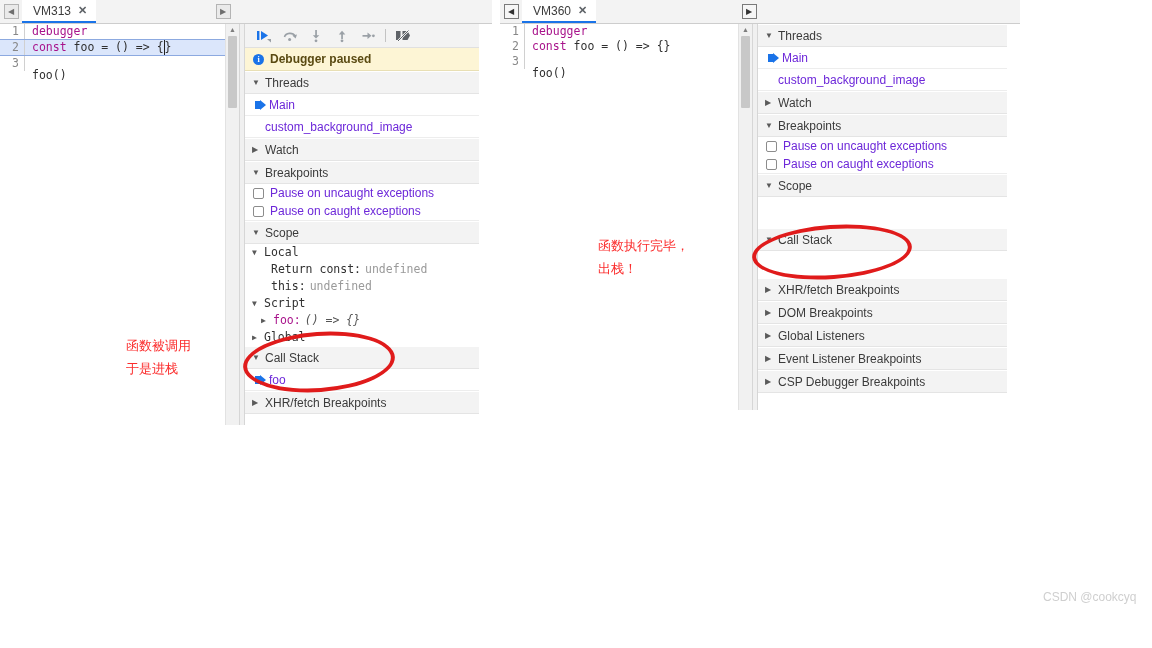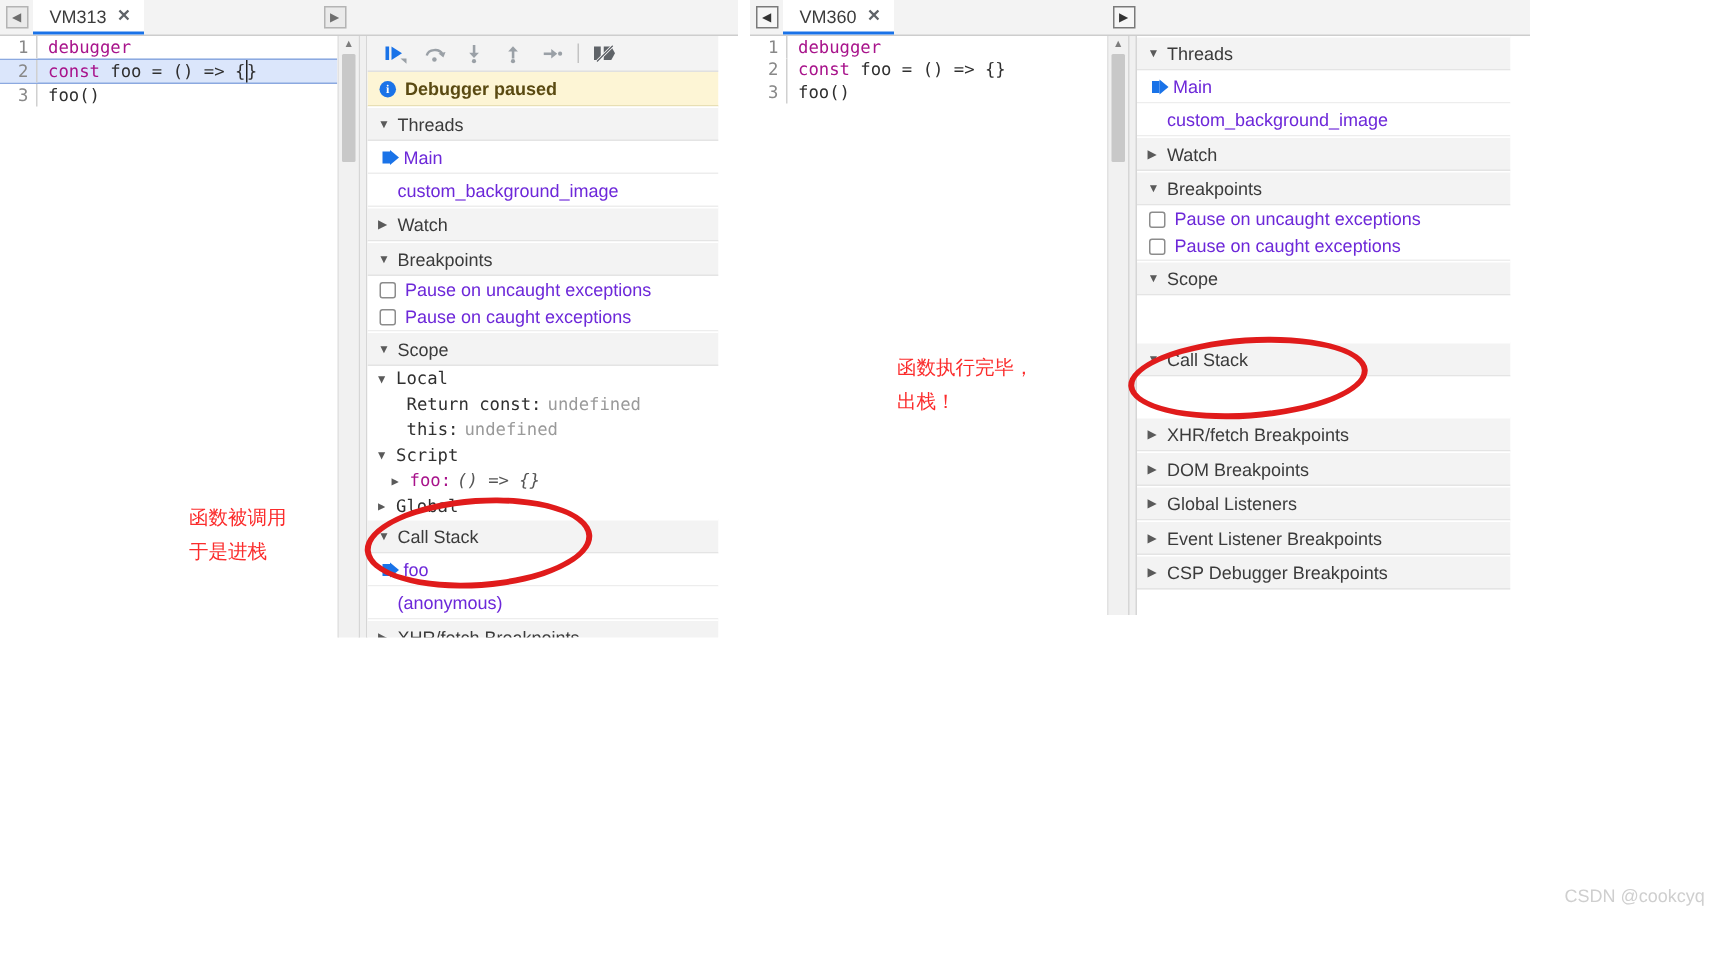--- a/index.html
+++ b/index.html
@@ -45,21 +45,21 @@
   .cline { display:flex; height:15px; line-height:15px; white-space:pre; }
   .cline.exec { background:#dbe6fb; border-top:1px solid #8ca9e0; border-bottom:1px solid #8ca9e0; }
   .gutter {
     width:25px; min-width:25px; text-align:right; padding-right:5px;
     color:#888; box-sizing:border-box; border-right:1px solid #d0d0d0;
     background:#fff;
   }
   .cline.exec .gutter { background:#dbe6fb; }
   .ctext { padding-left:7px; }
   .tok-kw { color:#a8138b; }
-  .tok-plain { color:#303030; }
+  .tok-plain { color:#303030;margin-top:12px; }
   .caret { display:inline-block; width:1px; background:#222; }
 
   .ed-scroll { width:13px; background:#f1f1f1; border-left:1px solid #e2e2e2; position:relative; }
   .ed-scroll .arrow { text-align:center; font-size:7px; color:#7d7d7d; line-height:11px; }
   .ed-scroll .thumb { position:absolute; left:2px; width:9px; background:#c8c8c8; border-radius:1px; }
 
   .vsplit { width:4px; background:#f0f0f0; border-left:1px solid #d6d6d6; border-right:1px solid #d6d6d6; }
 
   
   .sidebar { flex:1; background:#fff; overflow:hidden; position:relative; }
@@ -295,23 +295,20 @@
         </div>
 
         <div class="sect-header">
           <span class="tri">▼</span>
           <span>Call Stack</span>
         </div>
         <div class="row">
           <span class="arrow-blue"></span>
           <span style="margin-left:8px">foo</span>
         </div>
-        <div class="row plain">
-          <span>(anonymous)</span>
-        </div>
 
         <div class="sect-header">
           <span class="tri">▶</span>
           <span>XHR/fetch Breakpoints</span>
         </div>
 
       </div>
 
       <div class="sb-scroll"></div>
     </div>

